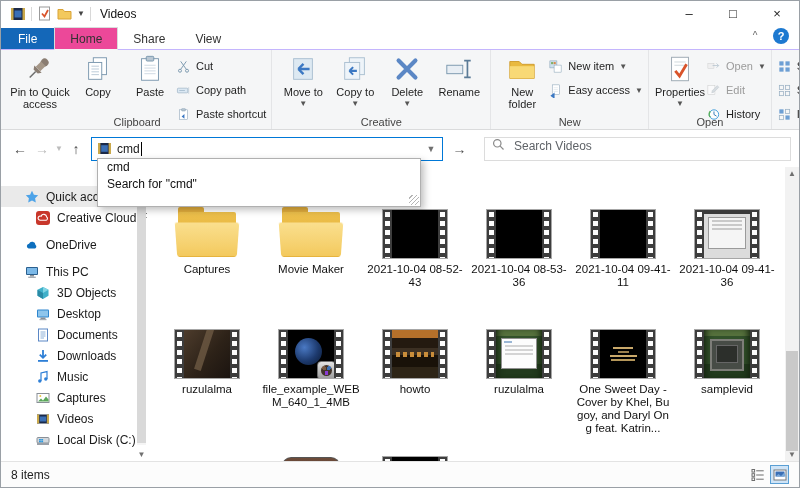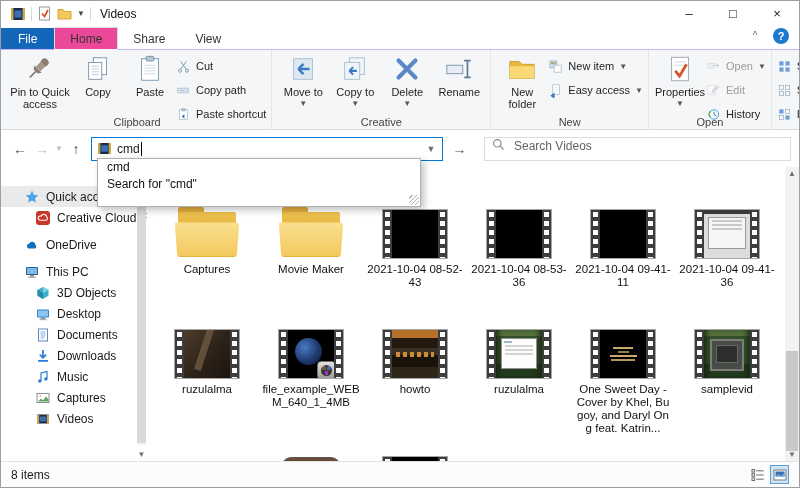--- a/index.html
+++ b/index.html
@@ -591,20 +591,35 @@
         <span class="icon">
           <svg viewBox="0 0 14 14">
             <rect x="1" y="2.5" width="12" height="9" fill="#1b2a4a"></rect>
             <rect x="1" y="2.5" width="2.2" height="9" fill="#caa94b"></rect>
             <rect x="10.8" y="2.5" width="2.2" height="9" fill="#caa94b"></rect>
             <rect x="3.8" y="4.5" width="6.4" height="5" fill="#3b6fb5"></rect>
           </svg>
         </span>
         <span>Videos</span>
       </div>
+      <div class="side-item lvl1">
+        <span class="icon">
+          <svg viewBox="0 0 14 14">
+            <rect x="1" y="4.5" width="12" height="5.5" rx="1" fill="#d2d7dc" stroke="#8a9097"></rect>
+            <rect x="1" y="10" width="12" height="2" fill="#9aa0a8"></rect>
+            <g fill="#2e9ae0">
+              <rect x="3" y="6" width="1.9" height="1.5"></rect>
+              <rect x="5.2" y="6" width="1.9" height="1.5"></rect>
+              <rect x="3" y="7.8" width="1.9" height="1.5"></rect>
+              <rect x="5.2" y="7.8" width="1.9" height="1.5"></rect>
+            </g>
+          </svg>
+        </span>
+        <span>Local Disk (C:)</span>
+      </div>
       <div class="side-scroll">
         <div class="side-thumb"></div>
       </div>
     <div class="side-arrow">▼</div>
   </div>
   <div class="main" id="file-grid">
     <div class="vscroll">
       <div class="varrow" style="top:2px">▲</div>
       <div class="vthumb"></div>
       <div class="varrow" style="bottom:2px">▼</div>

